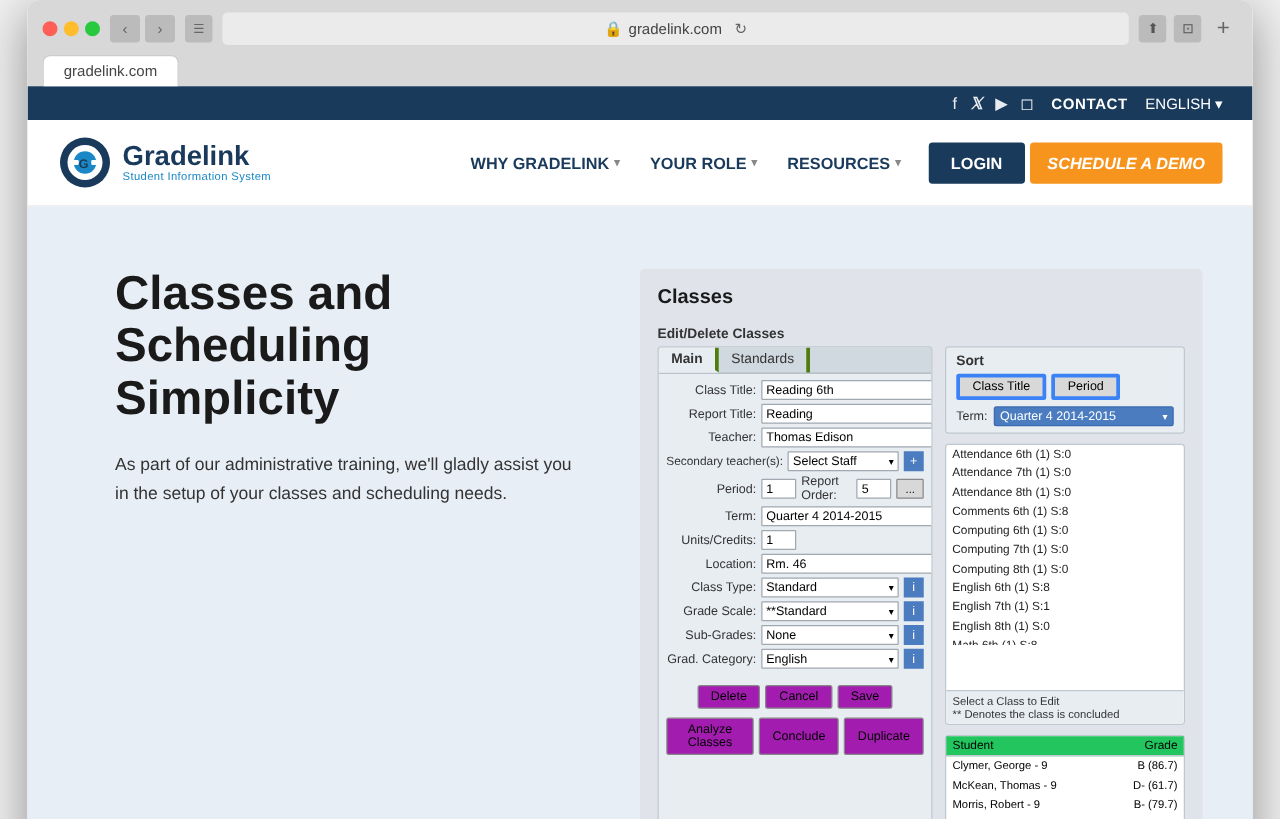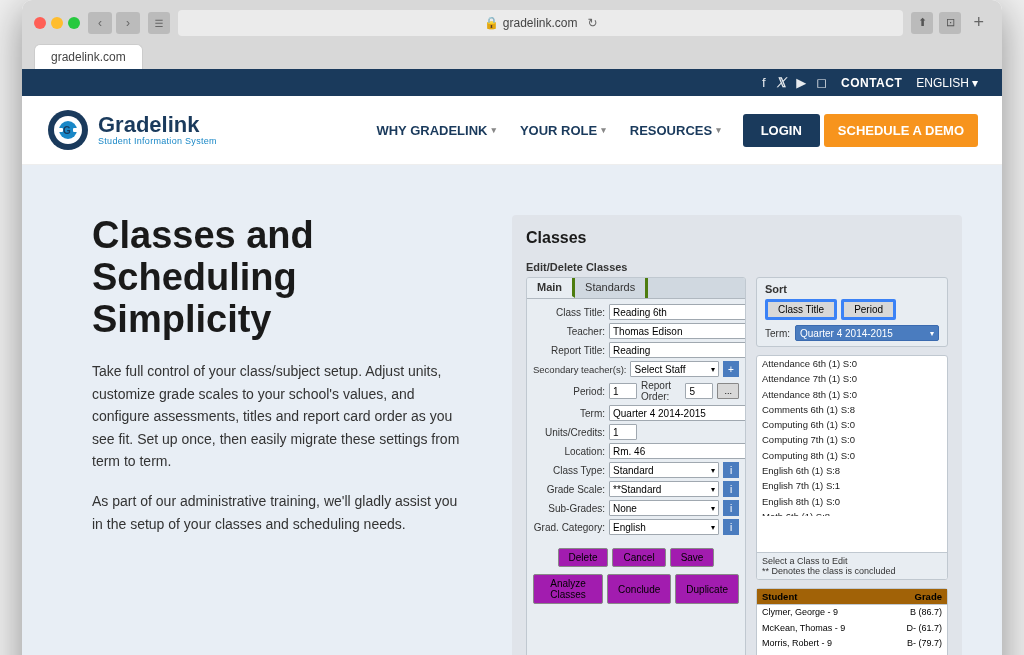--- a/index.html
+++ b/index.html
@@ -205,20 +205,21 @@
 
     .demo-btn {
       background: #f7941d;
       color: #fff;
       border: none;
       padding: 9px 14px;
       font-size: 13px;
       font-weight: 700;
       border-radius: 3px;
       cursor: pointer;
+      font-style: italic;
     }
 
     
     .hero {
       background: #e8eef5;
       padding: 50px 40px 60px;
       display: flex;
       align-items: flex-start;
       gap: 40px;
     }
@@ -466,22 +467,22 @@
       background: #fff;
       border: 1px solid #c0c8d0;
       border-radius: 3px;
     }
 
     .grade-header {
       display: flex;
       justify-content: space-between;
       padding: 2px 5px;
       font-size: 9.5px;
-      font-weight: 700;
-      background: #a16207;
+      font-weight: 400;
+      background: #22c55e;
       border-bottom: 1px solid #c0c8d0;
     }
 
     .grade-items {
       font-size: 9px;
     }
 
     .grade-row {
       display: flex;
       justify-content: space-between;
@@ -585,21 +586,20 @@
           <span class="chevron">▾</span>
         </a>
         <button class="login-btn">LOGIN</button>
         <button class="demo-btn">SCHEDULE A DEMO</button>
       </div>
     </div>
 
     <div class="hero">
       <div class="hero-text">
         <h1 class="hero-title">Classes and Scheduling Simplicity</h1>
-        <p class="hero-desc">Take full control of your class/subject setup. Adjust units, customize grade scales to your school's values, and configure assessments, titles and report card order as you see fit. Set up once, then easily migrate these settings from term to term.</p>
         <p class="hero-desc">As part of our administrative training, we'll gladly assist you in the setup of your classes and scheduling needs.</p>
       </div>
 
       <div class="classes-mockup">
         <div class="mockup-title">Classes</div>
         <div style="font-size:11px;font-weight:600;color:#333;margin-bottom:4px;">Edit/Delete Classes</div>
 
         <div class="mockup-inner">
 
           <div class="form-panel">
@@ -608,28 +608,28 @@
               <div class="form-tab">Standards</div>
             </div>
             <div class="form-body">
 
               <div class="form-row">
                 <span class="form-label">Class Title:</span>
                 <input class="form-input" type="text" value="Reading 6th" style="">
               </div>
 
               <div class="form-row">
+                <span class="form-label">Report Title:</span>
+                <input class="form-input" type="text" value="Reading" style="">
+              </div>
+
+              <div class="form-row">
                 <span class="form-label">Teacher:</span>
                 <input class="form-input" type="text" value="Thomas Edison" style="">
 
-              </div>
-
-              <div class="form-row">
-                <span class="form-label">Report Title:</span>
-                <input class="form-input" type="text" value="Reading" style="">
               </div>
 
               <div class="form-row">
                 <span class="form-label" style="font-size:9.5px;">Secondary teacher(s):</span>
                 <div class="form-select" style="font-size:10px;">
                   Select Staff
                   <span style="margin-left:auto;font-size:8px;">▾</span>
                 </div>
                 <div class="btn-blue-small">+</div>
               </div>

